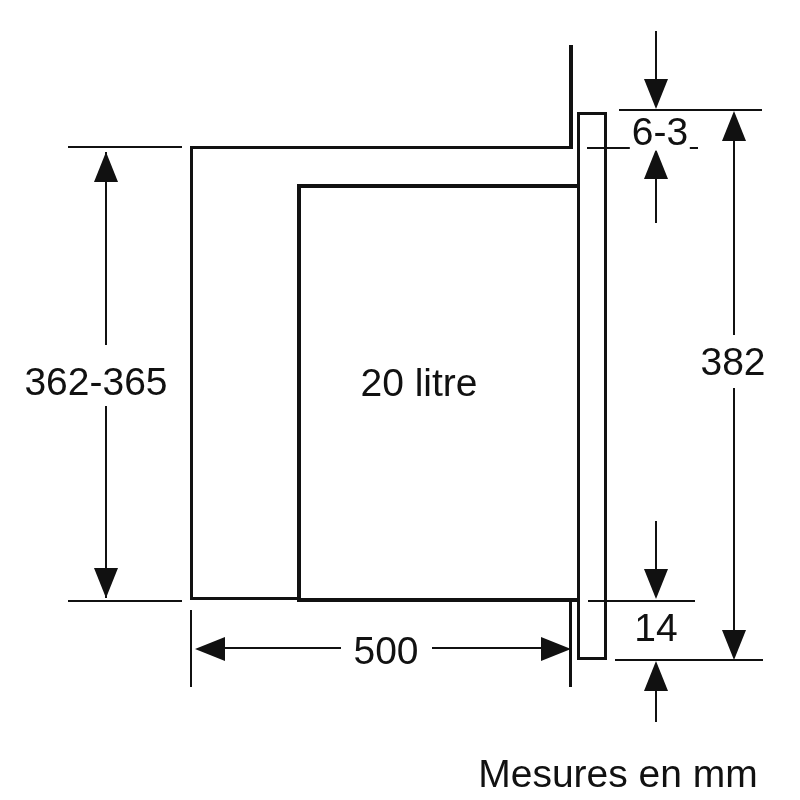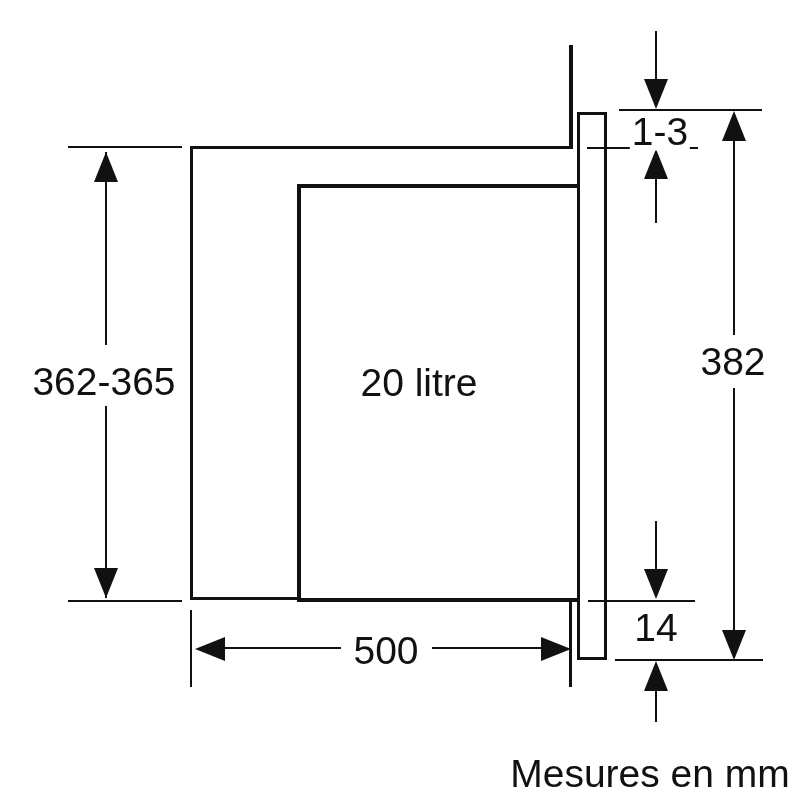--- a/index.html
+++ b/index.html
@@ -49,31 +49,31 @@
   <div class="rect body-rect" style="left:297px;top:184px;width:284px;height:418px;"></div>
 
   <div class="rect panel-rect" style="left:577px;top:112px;width:30px;height:548px;"></div>
 
   <div class="ln" style="left:68px;top:146px;width:114px;height:2px;"></div>
   <div class="ln" style="left:68px;top:600px;width:114px;height:2px;"></div>
   <div class="ln" style="left:105px;top:152px;width:2px;height:193px;"></div>
   <div class="ln" style="left:105px;top:406px;width:2px;height:192px;"></div>
   <div class="ah ah-up" style="left:94px;top:152px;"></div>
   <div class="ah ah-down" style="left:94px;top:568px;"></div>
-  <div class="lbl" style="left:104px;top:381px;">362-365</div>
+  <div class="lbl" style="left:96px;top:381px;">362-365</div>
 
   <div class="lbl" style="left:419px;top:382px;">20 litre</div>
 
   <div class="ln" style="left:619px;top:109px;width:143px;height:2px;"></div>
   <div class="ln" style="left:587px;top:147px;width:111px;height:2px;"></div>
   <div class="ln" style="left:655px;top:31px;width:2px;height:50px;"></div>
   <div class="ah ah-down" style="left:644px;top:79px;"></div>
   <div class="ah ah-up" style="left:644px;top:149px;"></div>
   <div class="ln" style="left:655px;top:177px;width:2px;height:46px;"></div>
-  <div class="lbl" style="left:660px;top:131px;">1-3</div>
+  <div class="lbl" style="left:660px;top:131px;">6-3</div>
 
   <div class="ah ah-up" style="left:722px;top:111px;"></div>
   <div class="ln" style="left:733px;top:139px;width:2px;height:196px;"></div>
   <div class="ln" style="left:733px;top:388px;width:2px;height:244px;"></div>
   <div class="ah ah-down" style="left:722px;top:630px;"></div>
   <div class="ln" style="left:615px;top:659px;width:148px;height:2px;"></div>
   <div class="lbl" style="left:733px;top:361px;">382</div>
 
   <div class="ln" style="left:588px;top:600px;width:107px;height:2px;"></div>
   <div class="ln" style="left:655px;top:521px;width:2px;height:50px;"></div>
@@ -82,15 +82,15 @@
   <div class="ln" style="left:655px;top:689px;width:2px;height:33px;"></div>
   <div class="lbl" style="left:656px;top:627px;text-align:right;">14</div>
 
   <div class="ln" style="left:190px;top:610px;width:2px;height:77px;"></div>
   <div class="ah ah-left" style="left:195px;top:637px;"></div>
   <div class="ln" style="left:223px;top:647px;width:118px;height:2px;"></div>
   <div class="ln" style="left:432px;top:647px;width:110px;height:2px;"></div>
   <div class="ah ah-right" style="left:541px;top:637px;"></div>
   <div class="lbl" style="left:386px;top:650px;">500</div>
 
-  <div class="lbl" style="left:618px;top:773px;margin-left:32px;">Mesures en mm</div>
+  <div class="lbl" style="left:618px;top:773px;">Mesures en mm</div>
 
 </div>
 
 </body></html>

